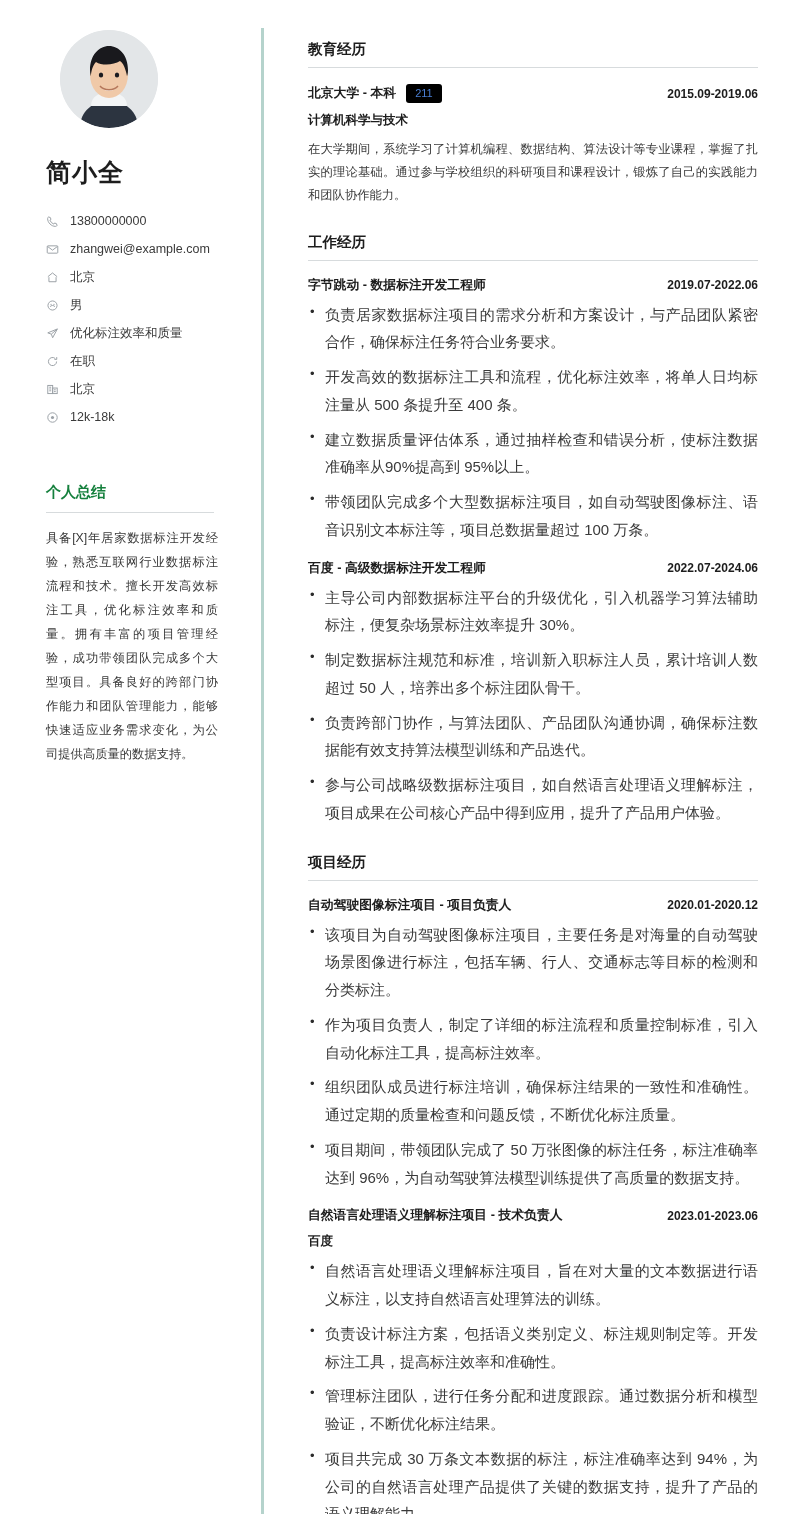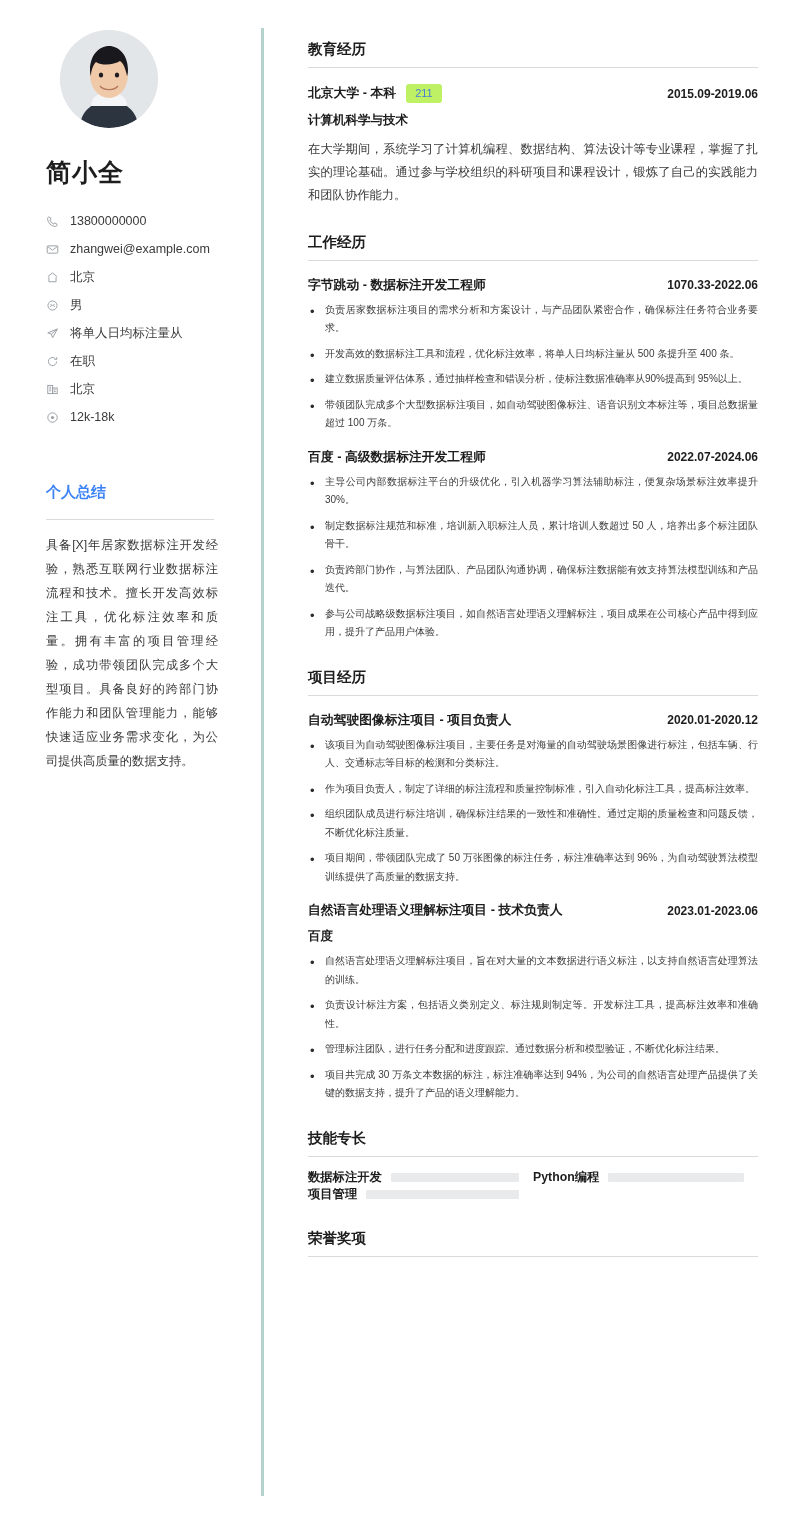--- a/index.html
+++ b/index.html
@@ -41,22 +41,22 @@
   .contact-row .ic {
     width:20px; flex:0 0 20px; display:flex;
     align-items:center; justify-content:flex-start;
     color:#9aa0a6;
   }
   .contact-row .ic svg { display:block; }
   .contact-row .txt { margin-left:4px; }
 
   .side-section { margin-top:52px; }
   .side-head {
-    font-size:15px; font-weight:bold; color:#3b82f6;
-    padding-bottom:17px;
+    font-size:15px; font-weight:bold; color:#15803d;
+    padding-bottom:10px;
     border-bottom:1.5px solid #d7dbdd;
     width:168px;
   }
   .side-body {
     margin-top:14px; font-size:12.3px; line-height:1.95;
     color:#383838; text-align:justify; width:172px;
   }
 
   
   .main { flex:1 1 auto; padding:40px 36px 30px 44px; }
@@ -68,37 +68,37 @@
   }
 
   .entry { margin-top:16px; }
   .entry-top {
     display:flex; align-items:center; justify-content:space-between;
     font-size:12.8px; font-weight:bold; color:#1d1d1d;
   }
   .entry-left { display:flex; align-items:center; }
   .badge {
     display:inline-block; margin-left:10px;
-    background:#bef264; color:#4a7fd4;
+    background:#000000; color:#4a7fd4;
     font-size:11px; font-weight:normal;
     padding:2px 9px; border-radius:3px; line-height:1.4;
   }
   .entry-date { font-size:12px; font-weight:bold; color:#1d1d1d; }
   .entry-sub {
     margin-top:9px; font-size:12.5px; font-weight:bold; color:#1d1d1d;
   }
   .entry-desc {
     margin-top:9px; font-size:12.3px; line-height:1.85;
     color:#3a3a3a; text-align:justify;
   }
 
   ul.bullets { list-style:none; margin-top:7px; }
   ul.bullets li {
     position:relative; padding-left:17px;
-    font-size:10px; line-height:1.85; color:#3a3a3a;
+    font-size:15px; line-height:1.85; color:#3a3a3a;
     text-align:justify; margin-top:7px;
   }
   ul.bullets li:before {
     content:"\2022"; position:absolute; left:2px; top:-1px;
     color:#2b2b2b; font-size:13px;
   }
 
   
   .skills-wrap {
     margin-top:12px; display:flex; flex-wrap:wrap;
@@ -189,21 +189,21 @@
         <span class="txt">男</span>
       </div>
 
       <div class="contact-row">
         <span class="ic">
           <svg width="13" height="13" viewBox="0 0 16 16" fill="none" stroke="currentColor" stroke-width="1.2">
             <path d="M14 2.4L2.2 7.2l4.3 1.6L13.8 2.6z"></path>
               <path d="M6.6 8.9l1.6 4.3L14 2.4"></path>
           </svg>
         </span>
-        <span class="txt">将单人日均标注量从</span>
+        <span class="txt">优化标注效率和质量</span>
       </div>
 
       <div class="contact-row">
         <span class="ic">
           <svg width="13" height="13" viewBox="0 0 16 16" fill="none" stroke="currentColor" stroke-width="1.2">
             <path d="M13 8a5 5 0 11-1.6-3.6"></path>
               <path d="M13.2 2.6v2.8h-2.8"></path>
           </svg>
         </span>
         <span class="txt">在职</span>
@@ -255,21 +255,21 @@
         <p class="entry-desc">在大学期间，系统学习了计算机编程、数据结构、算法设计等专业课程，掌握了扎实的理论基础。通过参与学校组织的科研项目和课程设计，锻炼了自己的实践能力和团队协作能力。</p>
       </div>
     </section>
 
     <section class="sec">
       <div class="sec-head">工作经历</div>
 
       <div class="entry">
         <div class="entry-top">
           <span>字节跳动 - 数据标注开发工程师</span>
-          <span class="entry-date">1070.33-2022.06</span>
+          <span class="entry-date">2019.07-2022.06</span>
         </div>
         <ul class="bullets">
           <li>负责居家数据标注项目的需求分析和方案设计，与产品团队紧密合作，确保标注任务符合业务要求。</li>
           <li>开发高效的数据标注工具和流程，优化标注效率，将单人日均标注量从 500 条提升至 400 条。</li>
           <li>建立数据质量评估体系，通过抽样检查和错误分析，使标注数据准确率从90%提高到 95%以上。</li>
           <li>带领团队完成多个大型数据标注项目，如自动驾驶图像标注、语音识别文本标注等，项目总数据量超过 100 万条。</li>
         </ul>
       </div>
 
       <div class="entry">

